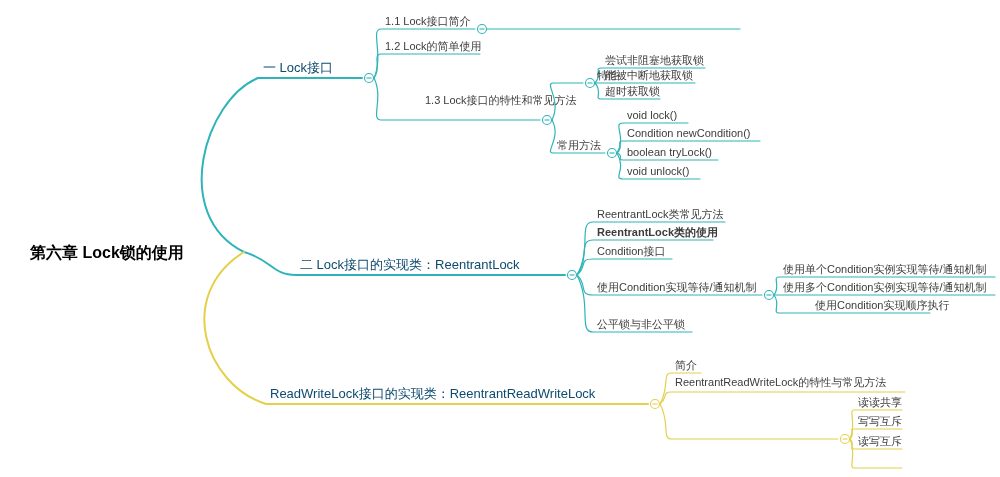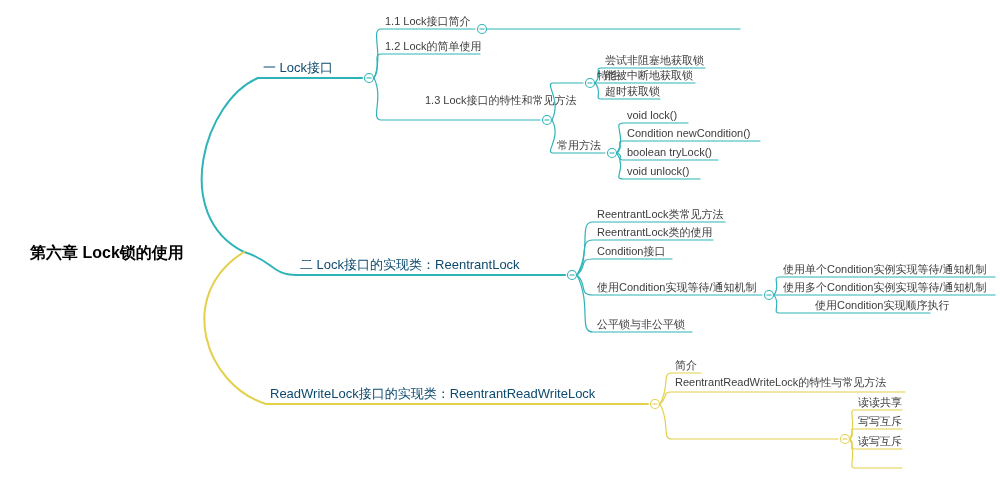--- a/index.html
+++ b/index.html
@@ -130,21 +130,21 @@
   <div class="topic" style="left:605px; top:69px;">能被中断地获取锁</div>
   <div class="topic" style="left:605px; top:85px;">超时获取锁</div>
   <div class="topic" style="left:557px; top:139px;">常用方法</div>
   <div class="topic" style="left:627px; top:109px;">void lock()</div>
   <div class="topic" style="left:627px; top:127px;">Condition newCondition()</div>
   <div class="topic" style="left:627px; top:146px;">boolean tryLock()</div>
   <div class="topic" style="left:627px; top:165px;">void unlock()</div>
 
   <div class="topic t-branch" style="left:300px; top:257px;">二 Lock接口的实现类：ReentrantLock</div>
   <div class="topic" style="left:597px; top:208px;">ReentrantLock类常见方法</div>
-  <div class="topic" style="left:597px; top:226px;">ReentrantLock类的使用</div>
+  <div class="topic" style="left:597px; top:226px;font-weight:bold;">ReentrantLock类的使用</div>
   <div class="topic" style="left:597px; top:245px;">Condition接口</div>
   <div class="topic" style="left:597px; top:281px;">使用Condition实现等待/通知机制</div>
   <div class="topic" style="left:783px; top:263px;">使用单个Condition实例实现等待/通知机制</div>
   <div class="topic" style="left:783px; top:281px;">使用多个Condition实例实现等待/通知机制</div>
   <div class="topic" style="left:783px; top:299px;margin-left:32px;">使用Condition实现顺序执行</div>
   <div class="topic" style="left:597px; top:318px;">公平锁与非公平锁</div>
 
   <div class="topic t-branch" style="left:270px; top:386px;">ReadWriteLock接口的实现类：ReentrantReadWriteLock</div>
   <div class="topic" style="left:675px; top:359px;">简介</div>
   <div class="topic" style="left:675px; top:376px;">ReentrantReadWriteLock的特性与常见方法</div>

